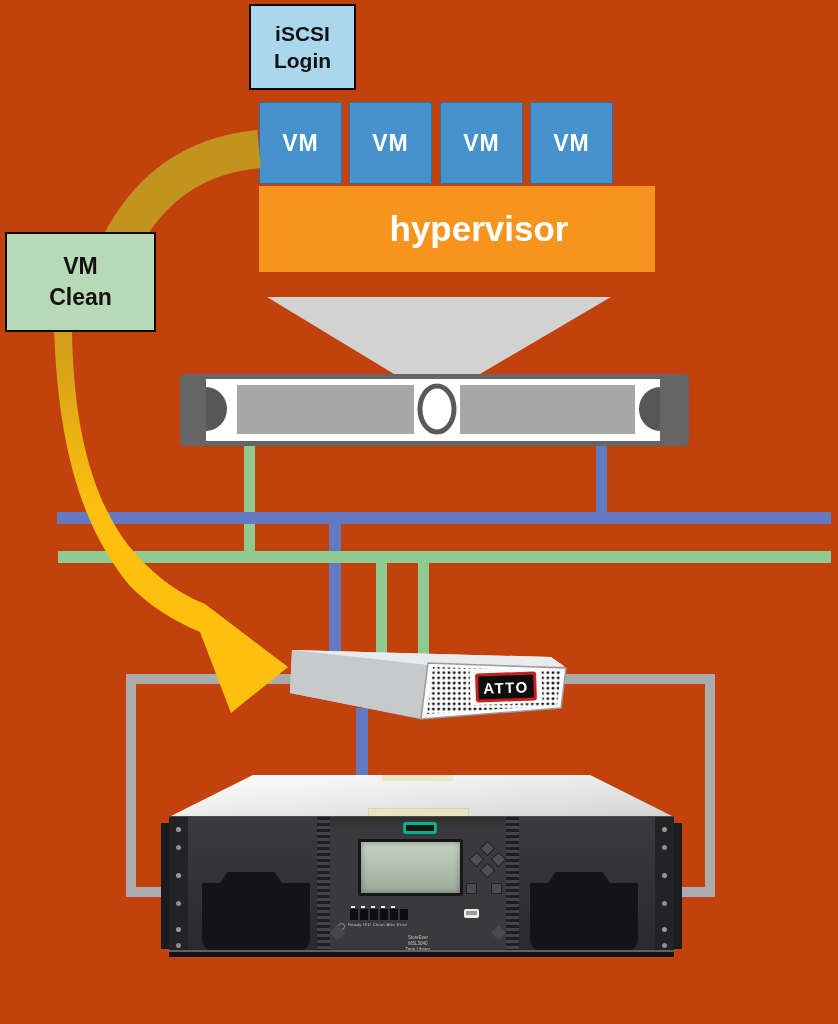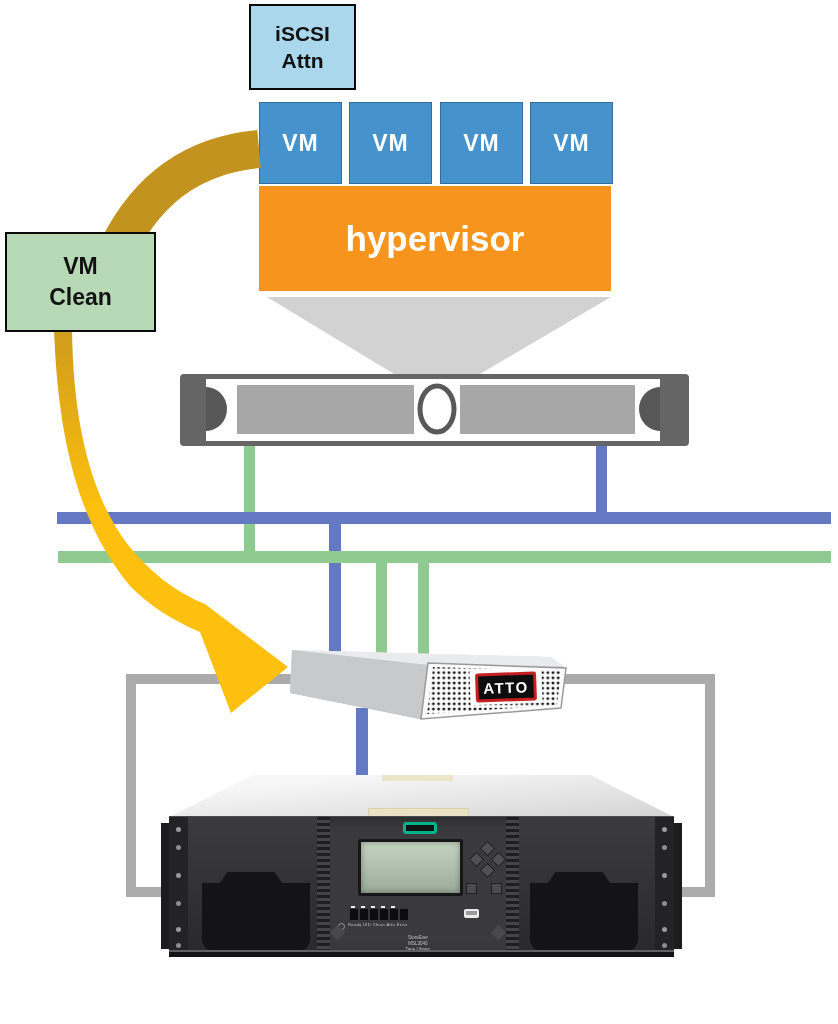--- a/index.html
+++ b/index.html
@@ -1,30 +1,30 @@
 <!DOCTYPE html>
 <html><head>
 <meta charset="utf-8">
 <style>
   html,body{margin:0;padding:0;background:#000;}
-  .canvas{position:relative;width:838px;height:1024px;background:#ffffff;overflow:hidden;
+  .canvas{position:relative;width:838px;height:1024px;background:#c2410c;overflow:hidden;
           font-family:"Liberation Sans", sans-serif;}
   .abs{position:absolute;}
 
   
   .labelbox{position:absolute;display:flex;flex-direction:column;align-items:center;justify-content:center;
             border:2px solid #0a0a0a;color:#111;font-weight:600;text-align:center;z-index:3;}
   .box-iscsi{left:249px;top:4px;width:103px;height:82px;font-size:21px;line-height:27px;}
   .box-ap5{left:520px;top:19px;width:97px;height:66px;font-size:21px;}
   .box-backup{left:5px;top:232px;width:147px;height:96px;font-size:23px;line-height:31px;z-index:5;}
 
   .vmbox{position:absolute;top:102px;width:81px;height:80px;display:flex;align-items:center;justify-content:center;
          color:#fff;font-weight:700;font-size:23px;letter-spacing:1px;z-index:3;border:1px solid rgba(20,40,70,.35);}
-  .hyper{position:absolute;left:259px;top:186px;width:352px;height:105px;display:flex;align-items:center;justify-content:center;
-         color:#fff;font-weight:700;font-size:35px;z-index:3;}
+  .hyper{position:absolute;left:259px;top:186px;width:352px;height:86px;display:flex;align-items:center;justify-content:center;
+         color:#fff;font-weight:700;font-size:35px;z-index:3;padding-left:44px;}
 
   
   .line{position:absolute;z-index:2;}
 
   
   .bracket{position:absolute;left:126px;top:674px;width:569px;height:203px;border:10px solid #ababab;z-index:1;}
 
   
   .overlay{position:absolute;left:0;top:0;z-index:4;}
 
@@ -76,21 +76,21 @@
   <div class="line" style="left: 329px; top: 512px; width: 12px; height: 148px; background-color: rgb(99, 121, 193);"></div>
   <div class="line" style="left: 376px; top: 551px; width: 11px; height: 111px; background-color: rgb(143, 203, 144);"></div>
   <div class="line" style="left: 418px; top: 551px; width: 11px; height: 111px; background-color: rgb(143, 203, 144);"></div>
   <div class="line" style="left: 596px; top: 446px; width: 11px; height: 78px; background-color: rgb(99, 121, 193);"></div>
   <div class="line" style="left: 57px; top: 512px; width: 774px; height: 12px; background-color: rgb(99, 121, 193);"></div>
   <div class="line" style="left: 58px; top: 551px; width: 773px; height: 12px; background-color: rgb(143, 203, 144);"></div>
   <div class="line" style="left: 356px; top: 708px; width: 12px; height: 80px; background-color: rgb(99, 121, 193);"></div>
 
   <div class="labelbox box-iscsi" style="background-color: rgb(170, 215, 236);">
     <span>iSCSI</span>
-    <span>Attn</span>
+    <span>Login</span>
   </div>
 
   <div class="vmbox" style="left: 259px; background-color: rgb(69, 146, 205);">
       <span>VM</span>
     </div>
   <div class="vmbox" style="left: 349px; background-color: rgb(69, 146, 205);">
       <span>VM</span>
     </div>
   <div class="vmbox" style="left: 440px; background-color: rgb(69, 146, 205);">
       <span>VM</span>

